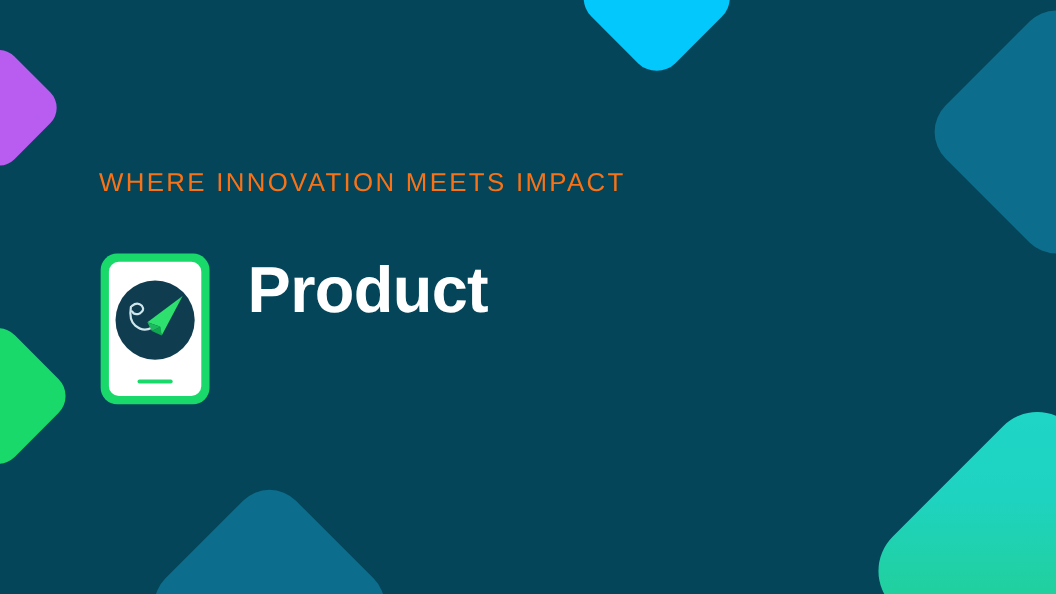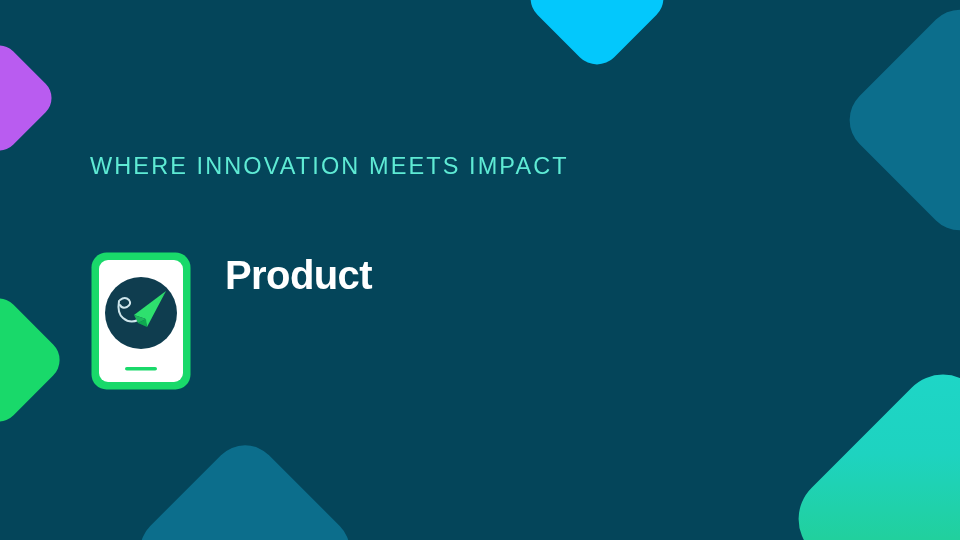--- a/index.html
+++ b/index.html
@@ -33,39 +33,39 @@
     background:linear-gradient(135deg,#1ed6c8 0%,#1ed3c0 30%,#22cf92 65%,#22c96e 100%);
   }
 
   
   .content {
     position:absolute;
     left:90px; top:155px;
     width:800px;
   }
   .eyebrow {
-    color:#5eead4;
+    color:#f97316;
     font-size:23.5px;
     font-weight:300;
     letter-spacing:2.1px;
     line-height:1;
-    margin-bottom:72px;
+    margin-bottom:50px;
     white-space:nowrap;
   }
   .title-row {
     display:flex;
     align-items:flex-start;
     gap:33px;
   }
   .title-block {
     padding-top:2px;
   }
   .title-line {
     color:#ffffff;
-    font-size:40px;
+    font-size:59px;
     font-weight:bold;
     letter-spacing:-0.6px;
     line-height:1.14;
     white-space:nowrap;
   }
 
   
   .logo {
     flex:0 0 auto;
     width:102px; height:140px;

